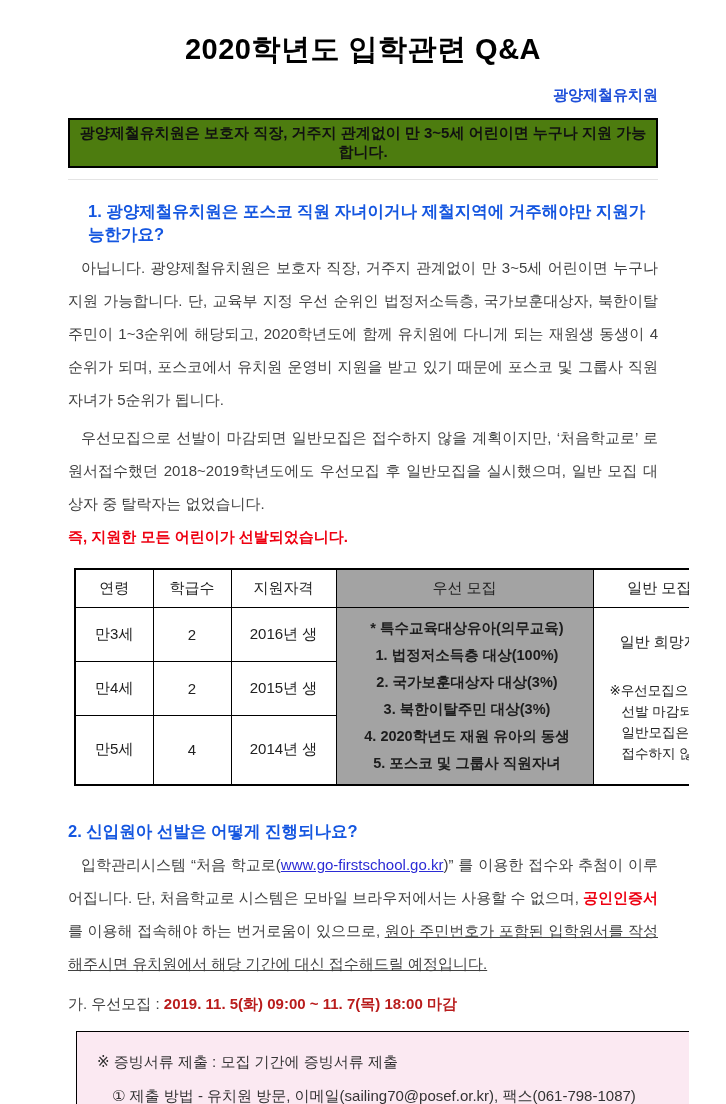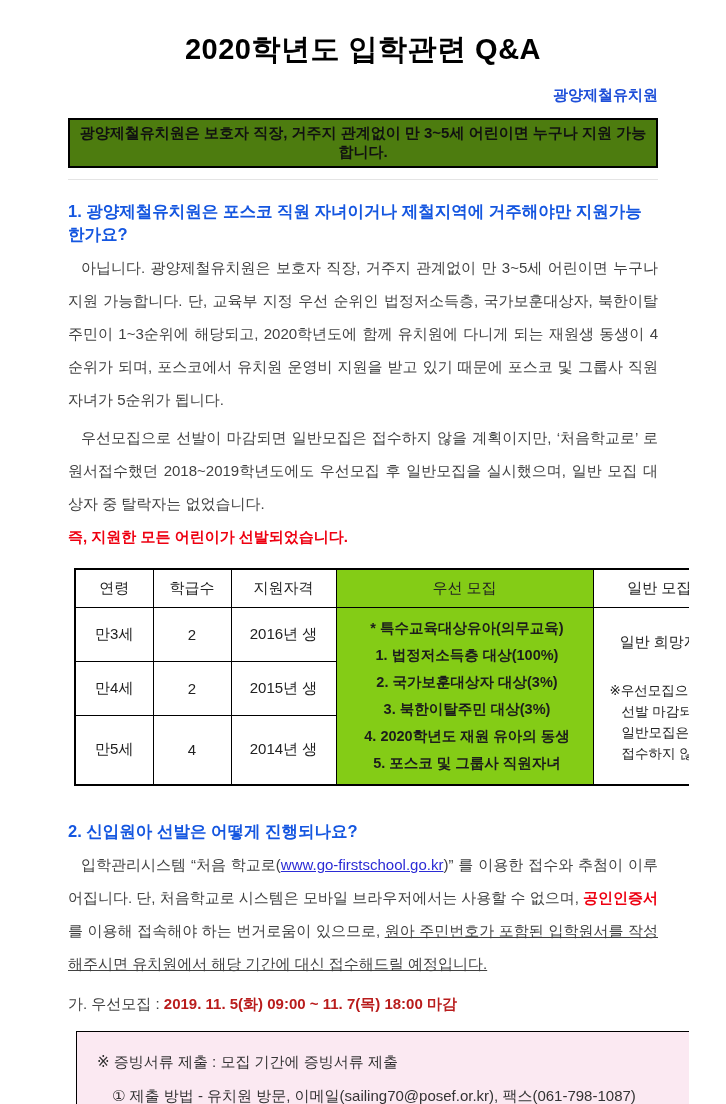--- a/index.html
+++ b/index.html
@@ -44,21 +44,21 @@
   .divider {
     margin-top: 11px;
     border-top: 1px solid #e4e4e4;
   }
   h2.question {
     color: #1456e0;
     font-size: 16.5px;
     font-weight: 700;
     line-height: 23px;
   }
-  .q1 { margin-top: 20px; }
+  .q1 { margin-top: 20px; margin-left: 20px; }
   .q2 { margin-top: 34px; }
   .q3 { margin-top: 50px; }
   p.body-para {
     margin-top: 5px;
     font-size: 15px;
     line-height: 33px;
     text-align: justify;
     color: #414141;
   }
   p.indent { text-indent: 13px; }
@@ -88,21 +88,21 @@
     color: #222222;
   }
   .col-age { width: 78px; }
   .col-cls { width: 78px; }
   .col-eli { width: 105px; }
   .col-pri { width: 257px; }
   .col-gen { width: 133px; }
   tr.head-row { height: 38px; }
   tr.row-1, tr.row-2 { height: 47px; }
   tr.row-3 { height: 60px; }
-  .green-bg { background: #84cc16; }
+  .green-bg { background: #a3a3a3; }
   td.priority-cell {
     text-align: left;
     vertical-align: middle;
     padding: 7px 4px 7px 9px;
     margin-top: 40px;
   }
   .priority-line {
     font-size: 14.5px;
     font-weight: 700;
     line-height: 27px;

